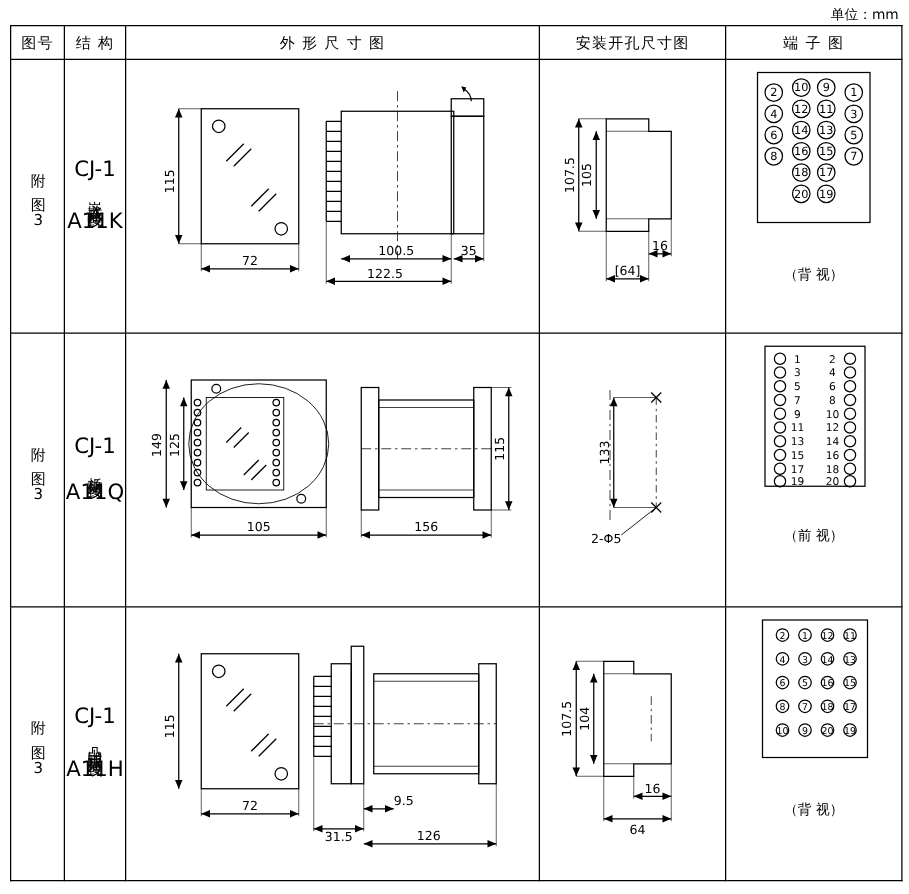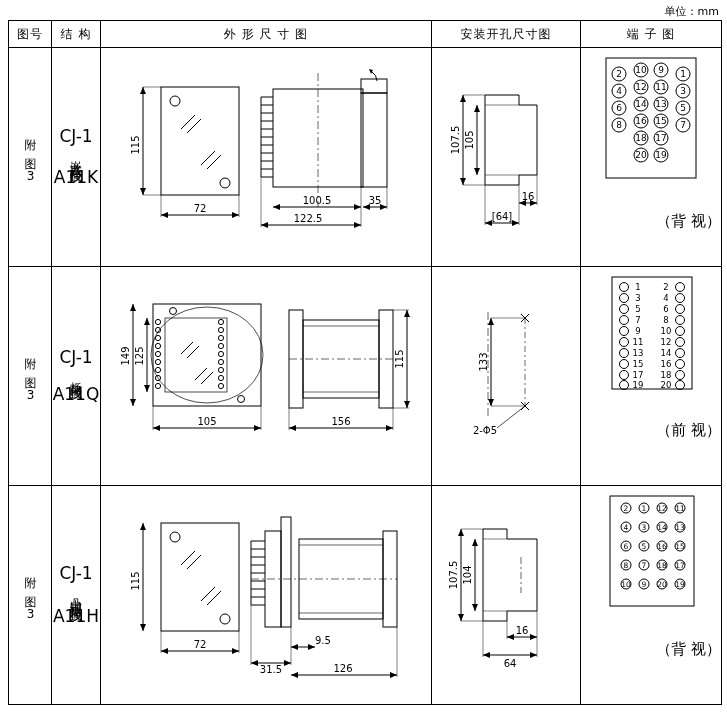--- a/index.html
+++ b/index.html
@@ -12,21 +12,21 @@
   .col-struct{width:48px;}
   .col-dim{width:330px;}
   .col-hole{width:148px;font-family:Liberation Serif, serif;}
   .col-term{width:140px;}
   .vert{writing-mode:vertical-rl;text-orientation:upright;letter-spacing:3px;font-size:12px;line-height:1.1;margin:0 auto;}
   .struct-cell{font-size:12px;line-height:1.35;}
   .struct-cell .code{font-size:17px;}
   .struct-cell .vtxt{writing-mode:vertical-rl;text-orientation:upright;letter-spacing:2px;margin:3px auto;}
   .cellwrap{position:relative;width:100%;height:100%;}
   svg{display:block;margin:0 auto;}
-  .note{font-size:15px;margin-top:4px;text-align:right;}
+  .note{font-size:11px;margin-top:4px;}
   text{font-family:"DejaVu Sans","Liberation Sans",sans-serif;}
 </style>
 </head>
 <body>
 
 <div class="unit">单位：mm</div>
 
 <table class="main">
   <tbody>
       <tr>

